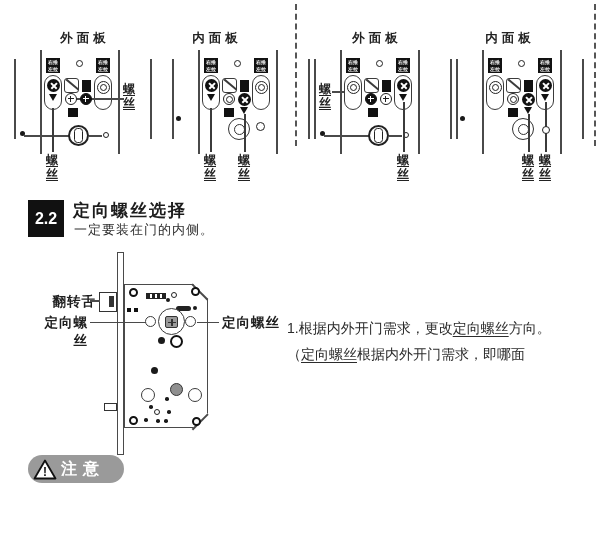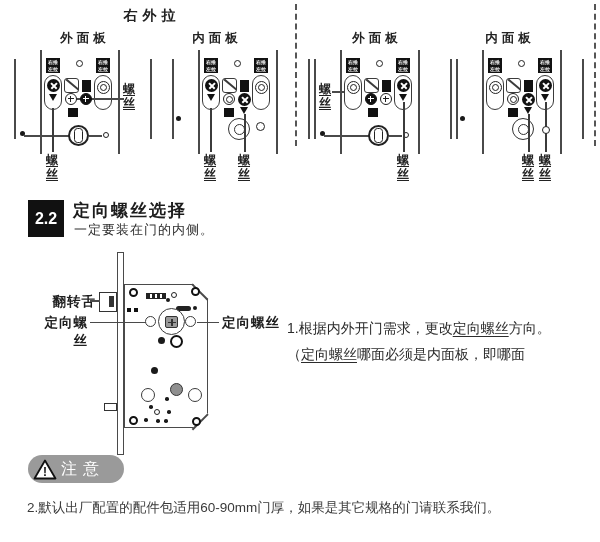--- a/index.html
+++ b/index.html
@@ -99,30 +99,29 @@
   
   .fig-notes { position:absolute; left:287px; top:315px; width:305px; font-size:14px;
     line-height:26px; color:#2b2b2b; }
   .fig-notes .ln3 { padding-left:19px; }
   .u-scr { text-decoration:underline; text-underline-offset:3px; text-decoration-thickness:1px; }
 
   
   .notice-badge { position:absolute; left:28px; top:455px; width:96px; height:28px;
     background:#9a9a9a; border-radius:14px; display:flex; align-items:center; }
   .notice-badge svg { margin-left:5px; }
-  .notice-badge .txt { color:#fff; font-size:16px; font-weight:normal; letter-spacing:6px; margin-left:4px; }
+  .notice-badge .txt { color:#fff; font-size:16px; font-weight:bold; letter-spacing:6px; margin-left:4px; }
   .notice-items { position:absolute; left:27px; top:497px; width:560px; font-size:13.5px;
     line-height:21px; color:#3a3a3a; }
 </style>
 </head>
 <body>
 
 <div class="top-section">
 
-  <div class="group-title" style="left:77px">右外拉</div>
 
   <div class="panel-label" style="left:40px">外面板</div>
   <div class="panel-label" style="left:172px">内面板</div>
   <div class="panel-label" style="left:332px">外面板</div>
   <div class="panel-label" style="left:465px">内面板</div>
 
   <div class="dashsep" style="left:295px"></div>
   <div class="dashsep" style="left:594px"></div>
 
   <div class="mini" style="left:10px">
@@ -288,26 +287,25 @@
   <div class="dot" style="left:127px;top:160px;width:3.5px;height:3.5px"></div>
 
   <div class="fig-label" style="left:8px;top:43px;width:48px;text-align:right">翻转舌</div>
   <div class="hl" style="left:50px;top:50px;width:10px"></div>
   <div class="fig-label" style="left:-4px;top:64px;width:52px;text-align:right">定向螺丝</div>
   <div class="fig-label" style="left:182px;top:64px">定向螺丝</div>
 </div>
 
 <div class="fig-notes">
   <div><span>1.根据内外开门需求，更改</span><span class="u-scr">定向螺丝</span><span>方向。</span></div>
-  <div><span>（</span><span class="u-scr">定向螺丝</span><span>哪面必须是内面板，即哪面</span></div>
+  <div><span>（</span><span class="u-scr">定向螺丝</span><span>根据内外开门需求，即哪面</span></div>
 </div>
 
 <div class="notice-badge">
   <svg width="24" height="21" viewBox="0 0 24 21">
     <polygon points="12,1.5 22.5,19.5 1.5,19.5" fill="#ffffff" stroke="#111" stroke-width="1.8" stroke-linejoin="round"></polygon>
     <text x="12" y="17" text-anchor="middle" font-size="12" font-weight="bold" fill="#111">!</text>
   </svg>
   <span class="txt">注意</span>
 </div>
 
 <div class="notice-items">
-  <div>2.默认出厂配置的配件包适用60-90mm门厚，如果是其它规格的门请联系我们。</div>
 </div>
 
 </body></html>

